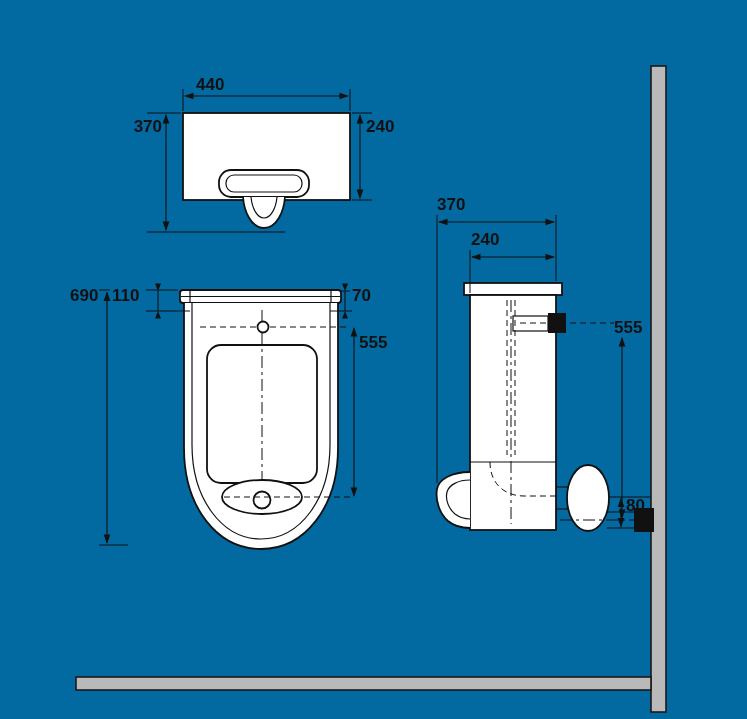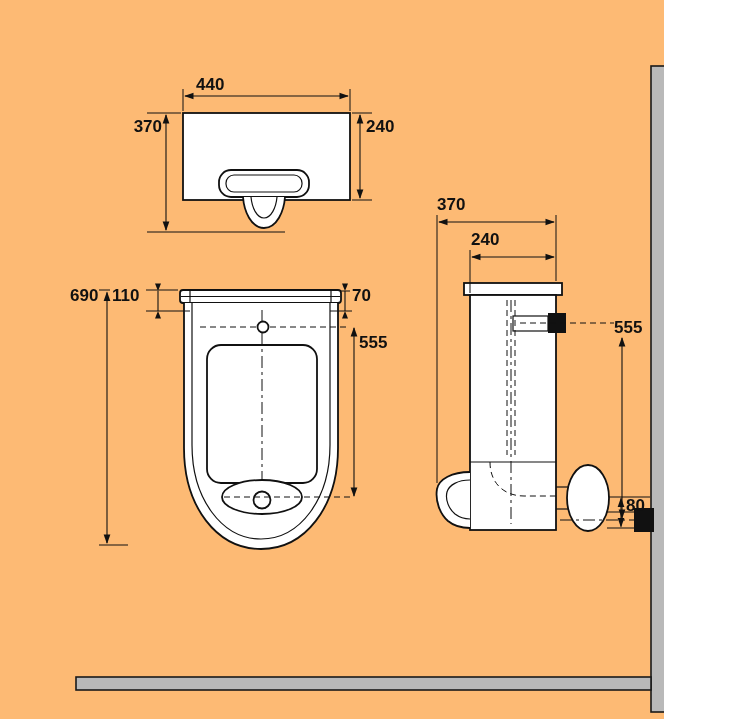--- a/index.html
+++ b/index.html
@@ -1,16 +1,16 @@
 <!DOCTYPE html>
 <html><head>
 <meta charset="utf-8">
 <style>
   html,body{margin:0;padding:0;background:#ffffff;}
-  .canvas{position:relative;width:664px;height:719px;background:#fdba74;overflow:hidden;}
+  .canvas{position:relative;width:747px;height:719px;background:#0369a1;overflow:hidden;}
   svg{display:block;}
   svg text{font-family:"Liberation Sans","DejaVu Sans",sans-serif;font-weight:bold;font-size:17px;fill:#111;}
   .outline{fill:#ffffff;stroke:#111;stroke-width:1.8;}
   .inner{fill:none;stroke:#111;stroke-width:1.2;}
   .dim{fill:none;stroke:#111;stroke-width:1.1;}
   .ext{fill:none;stroke:#111;stroke-width:1;}
   .dash{fill:none;stroke:#111;stroke-width:1;stroke-dasharray:6 4;}
   .cdash{fill:none;stroke:#111;stroke-width:1;stroke-dasharray:12 4 3 4;}
   .blackfill{fill:#111;stroke:none;}
   .gray{fill:#b9b9b9;stroke:#1a1a1a;stroke-width:1.6;}

